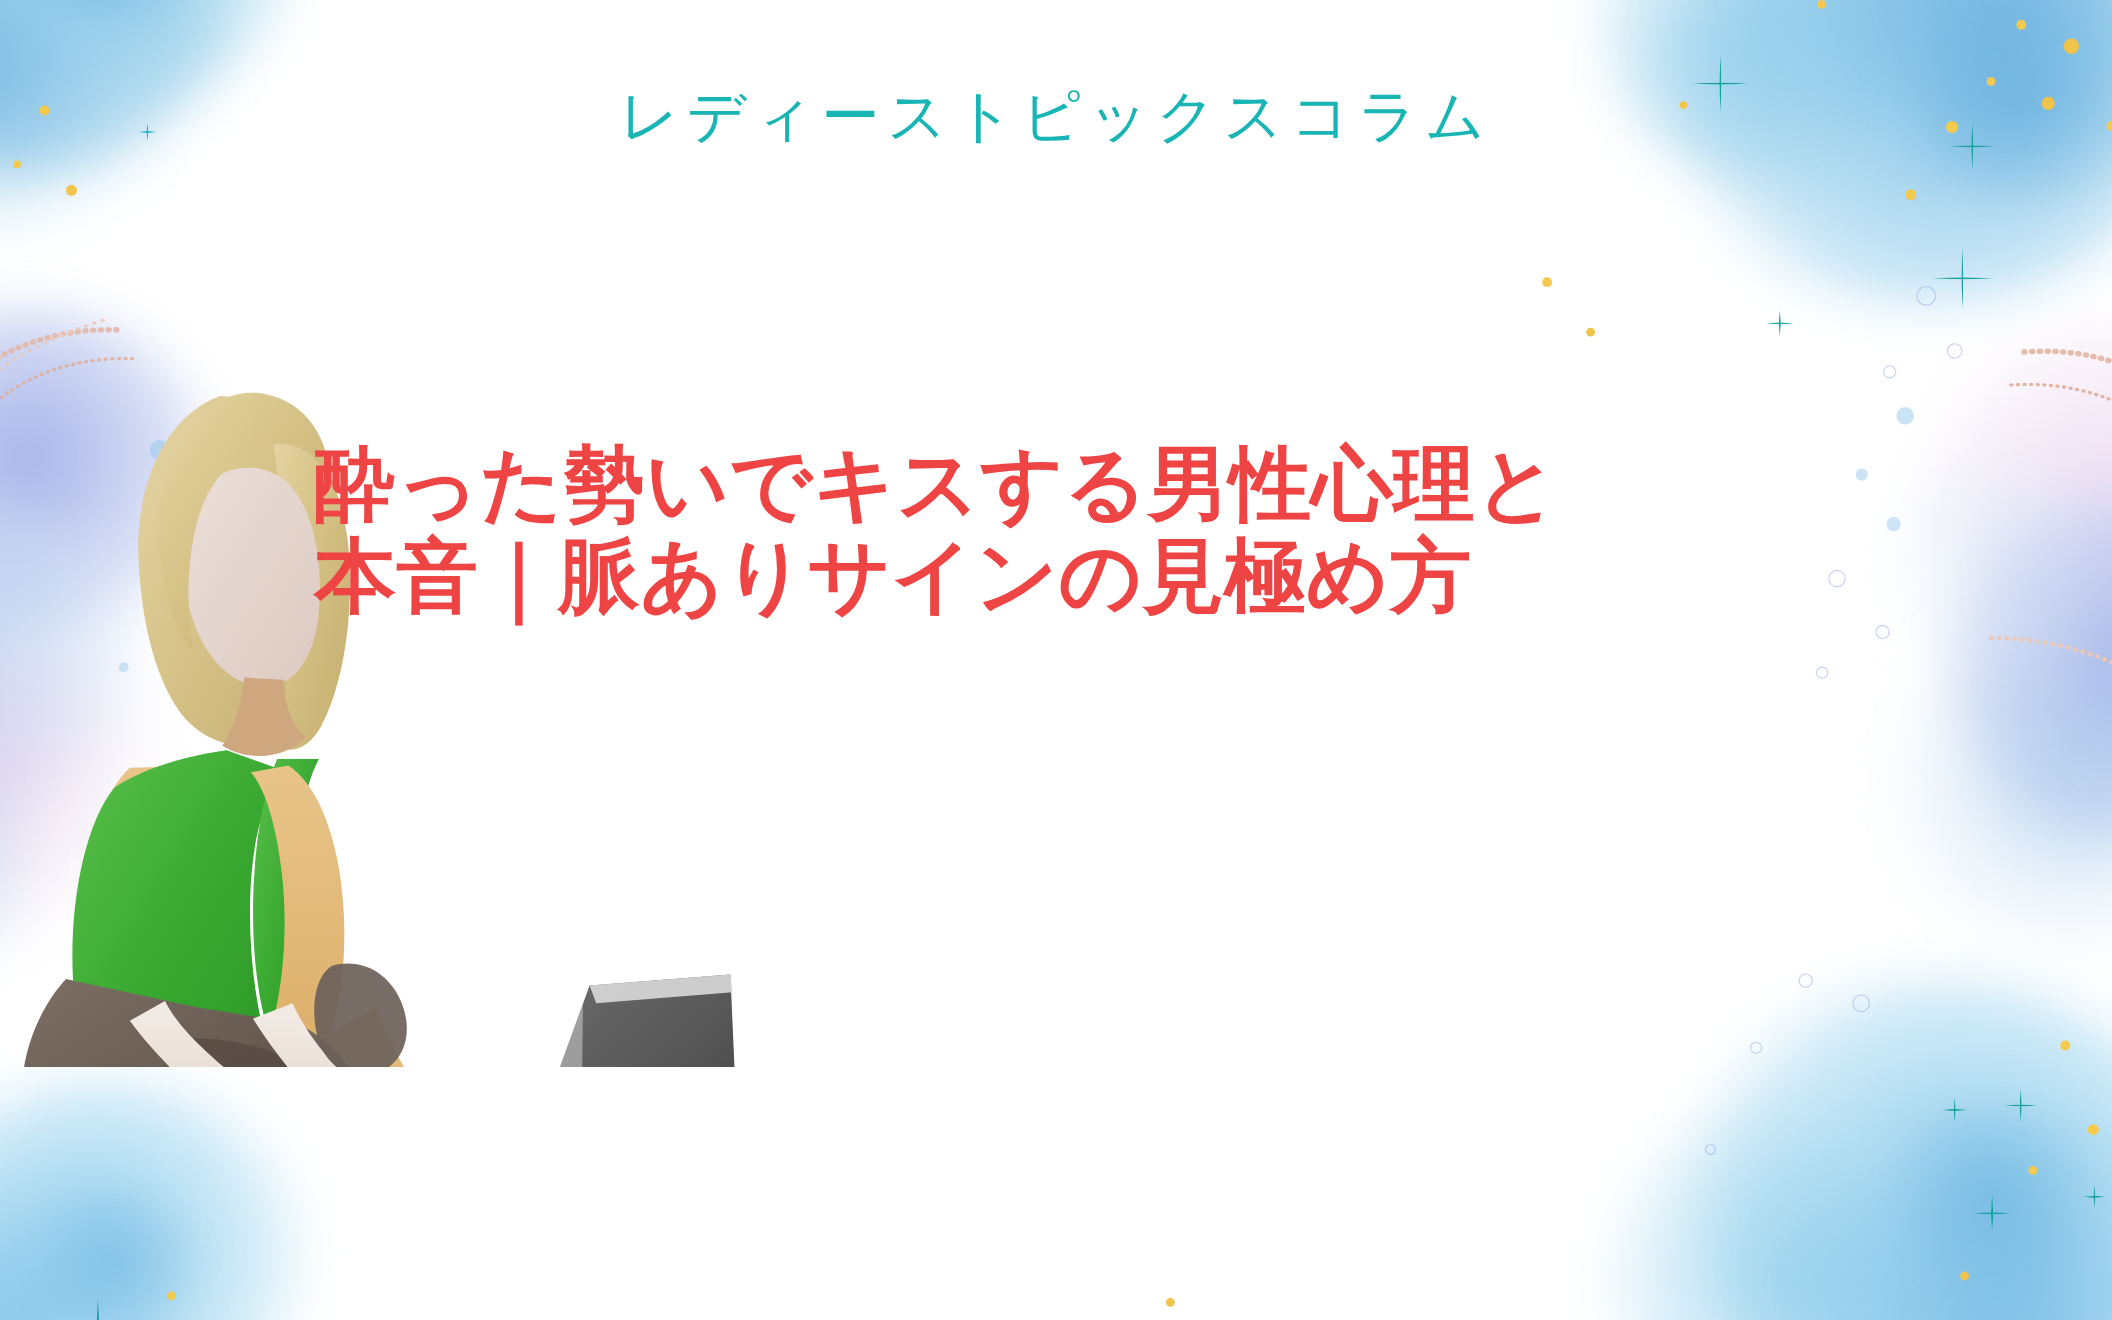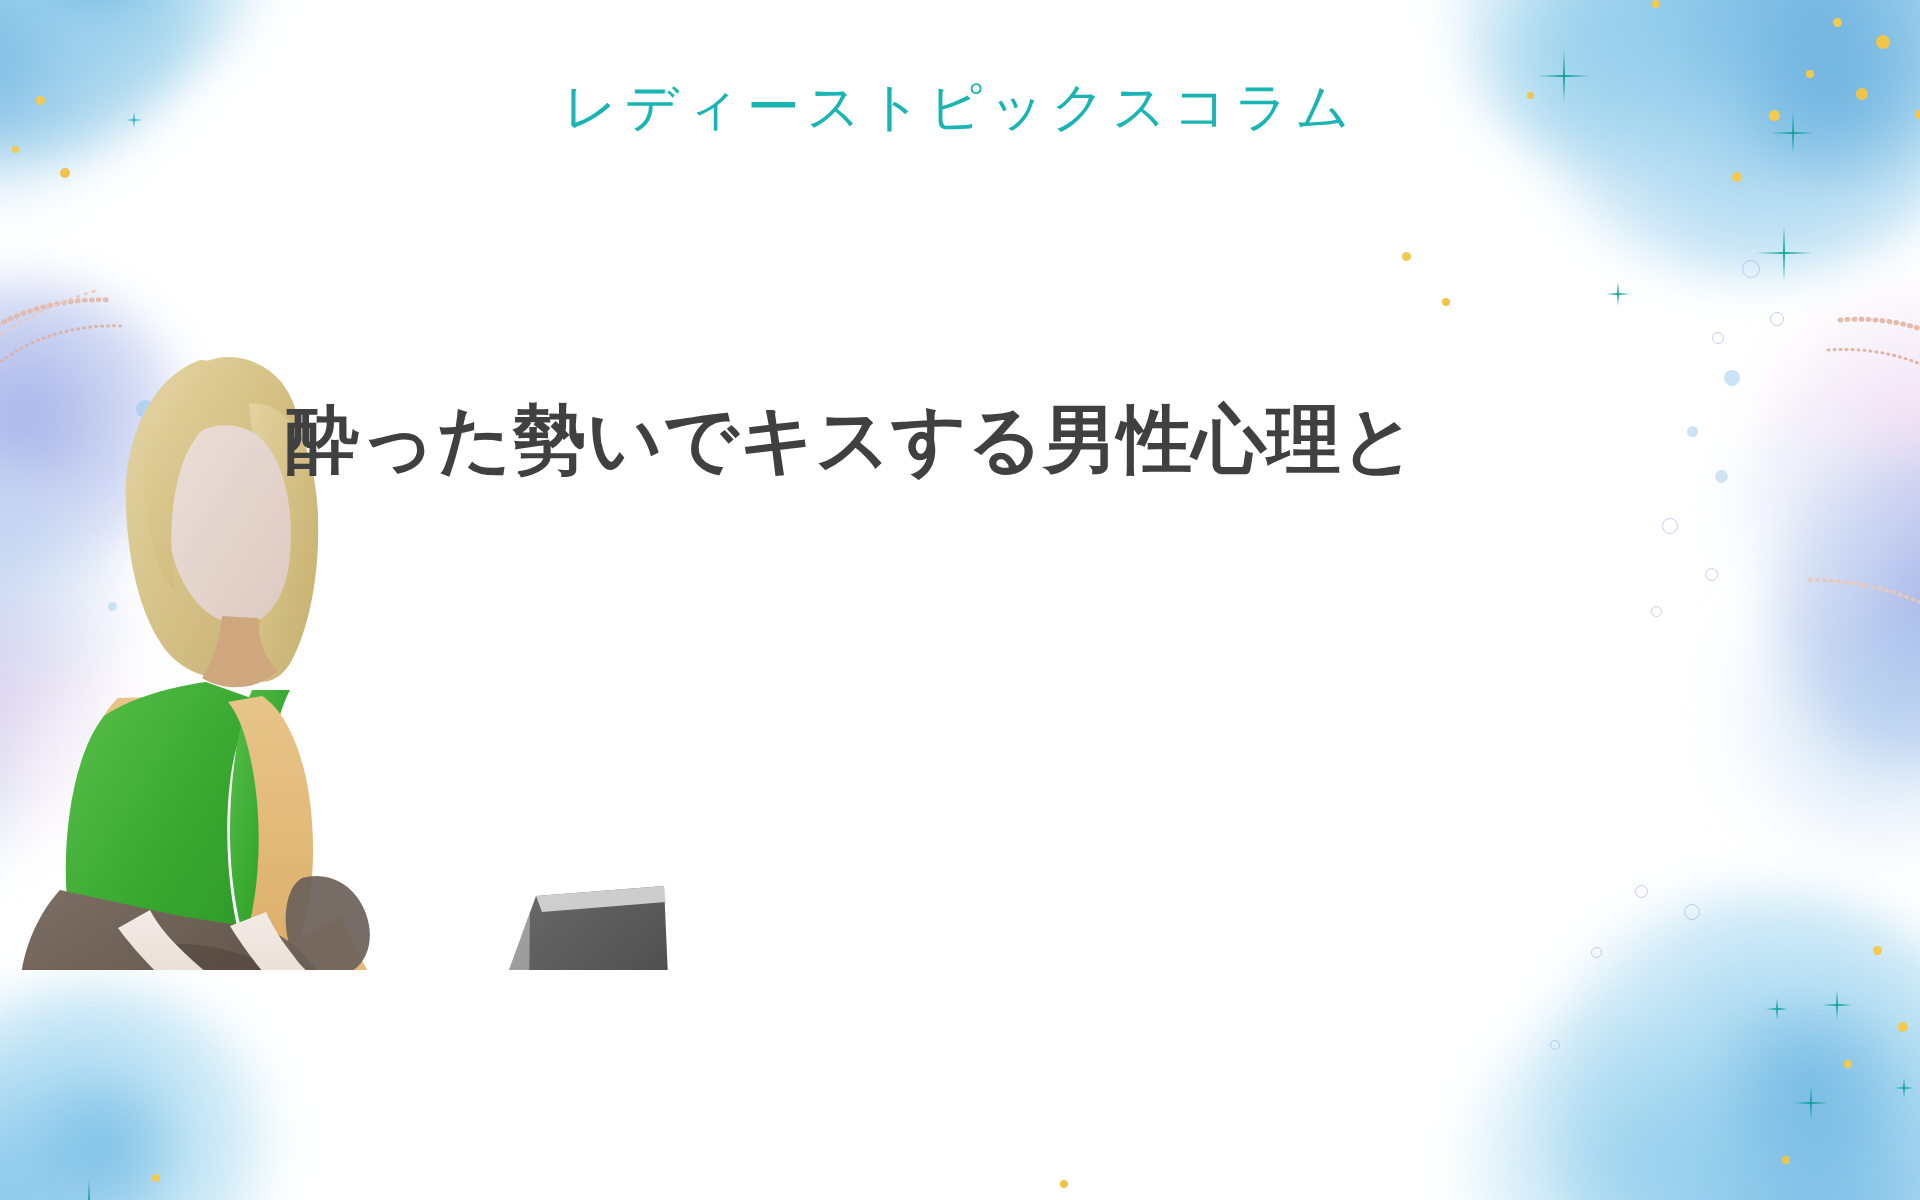--- a/index.html
+++ b/index.html
@@ -29,21 +29,21 @@
 
   
   #eyebrow{
     position:absolute;left:0;right:0;top:62px;text-align:center;
     font-size:53px;line-height:1.1;letter-spacing:.13em;
     font-weight:400;white-space:nowrap;
   }
   #title{
     position:absolute;left:286px;top:398px;width:1010px;
     text-align:center;font-weight:700;font-size:74px;line-height:1.14;
-    letter-spacing:.005em;color:#404040;
+    letter-spacing:.005em;color:#ef4444;
   }
   #title .tl{display:block;white-space:nowrap;}
 
   
   #illus{position:absolute;left:0px;top:330px;width:720px;height:640px;}
   #illus *{position:absolute;}
 </style>
 </head>
 <body>
 
@@ -279,15 +279,16 @@
       <path d="M536 566 L530 580 L528 744 L472 742 Z" fill="#cfcfcf" opacity=".55"></path>
 
       <path d="M18 700 C54 690 110 694 150 710 C178 722 186 738 170 748 L24 752 C8 740 6 716 18 700 Z" fill="#b9d3a6" opacity=".85"></path>
     </svg>
   </div>
 
   <div id="eyebrow" style="color:#19b5b5;margin-top:16px;">レディーストピックスコラム</div>
 
   <div id="title">
     <span class="tl">酔った勢いでキスする男性心理と</span>
+    <span class="tl">本音｜脈ありサインの見極め方</span>
   </div>
 
 </div>
 
 </body></html>

